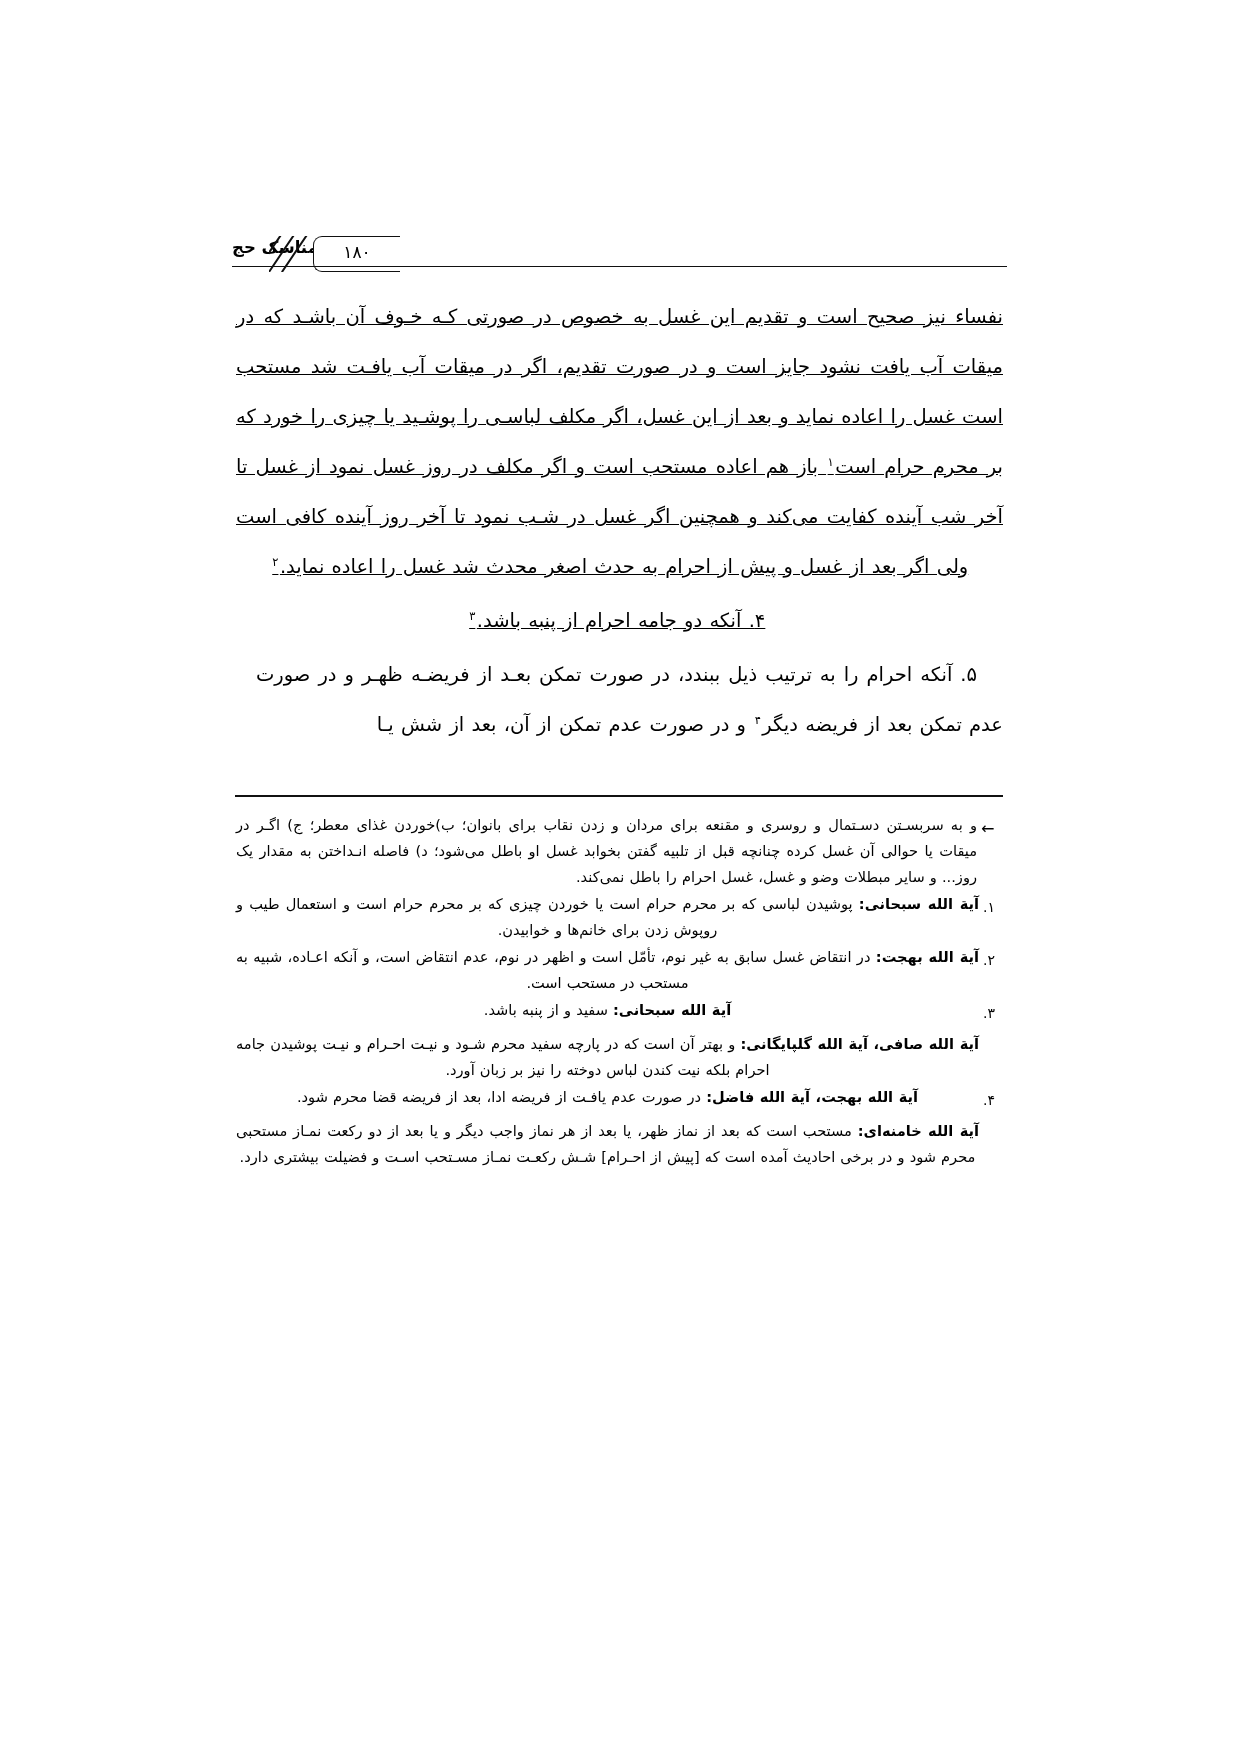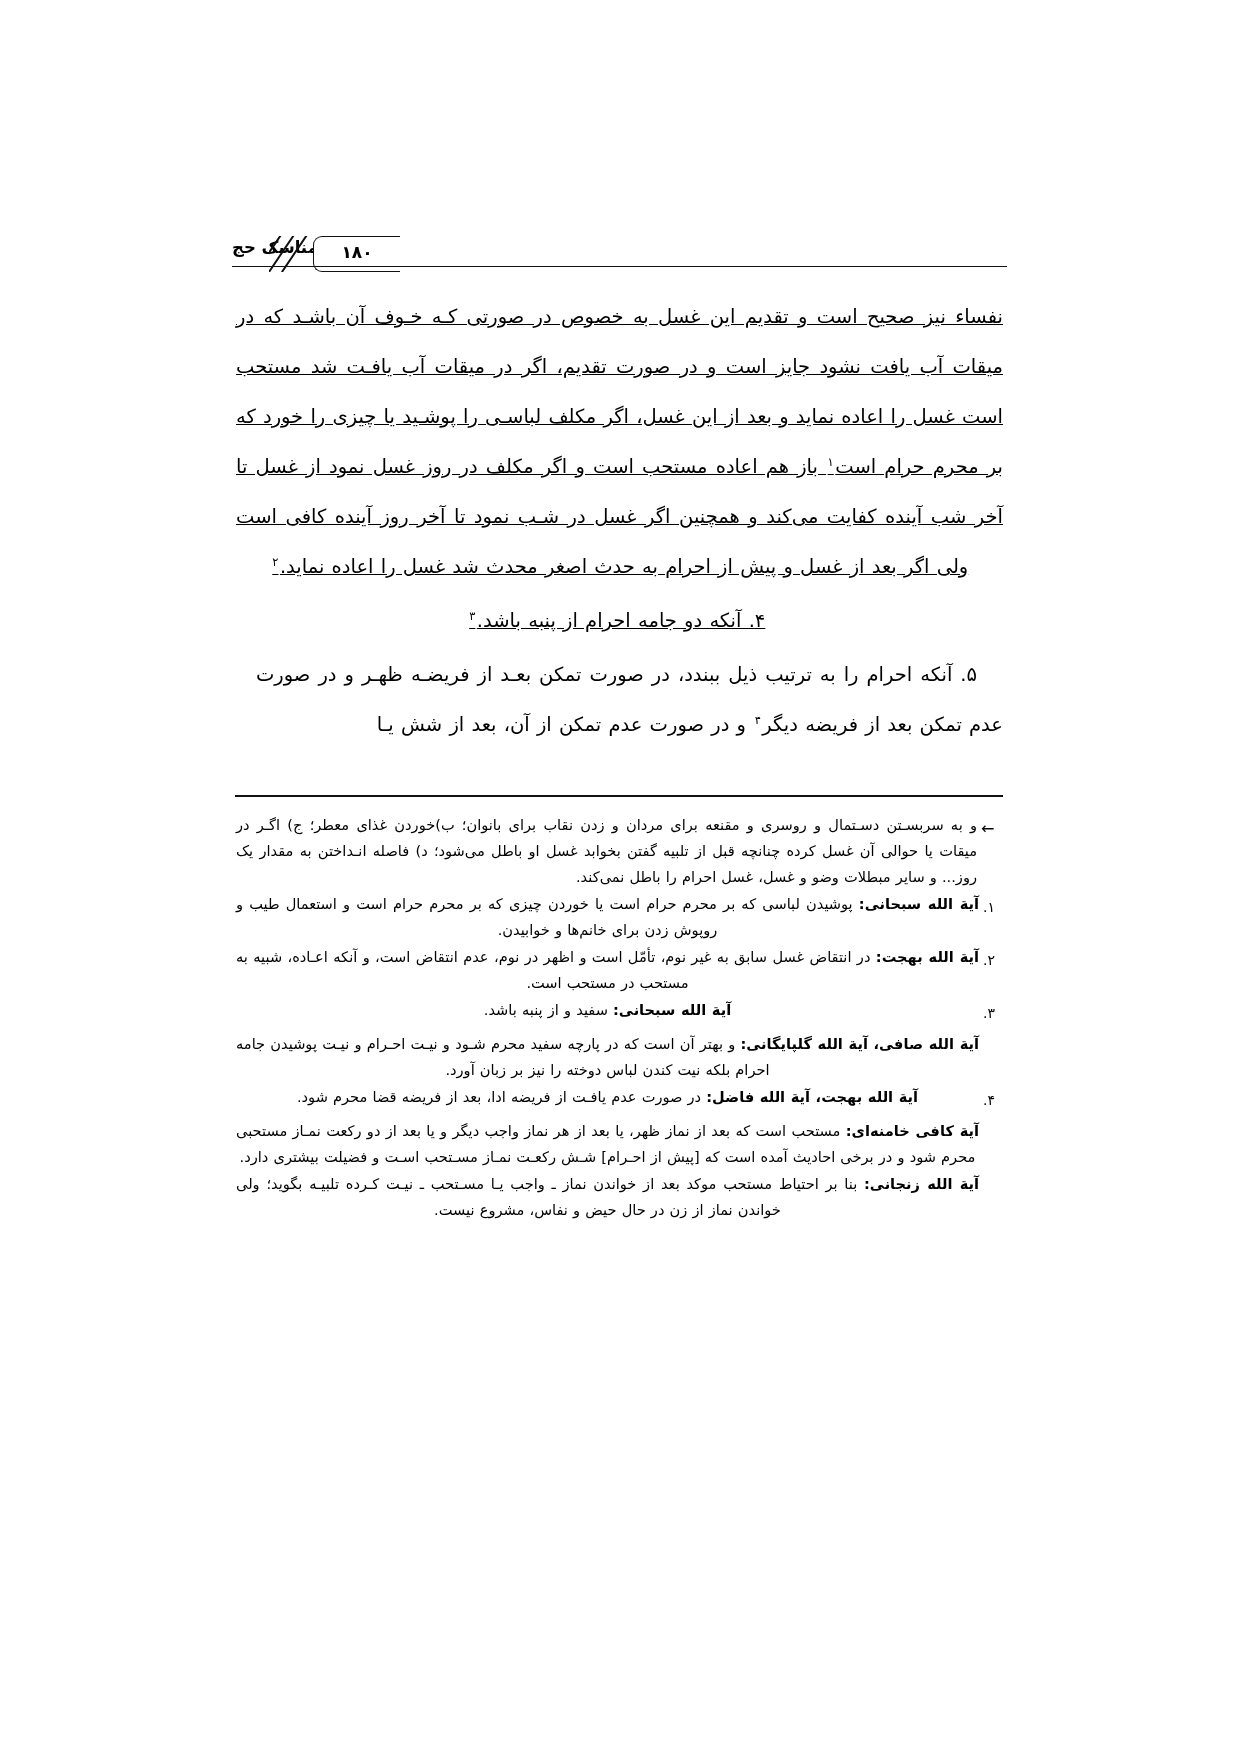--- a/index.html
+++ b/index.html
@@ -95,21 +95,21 @@
     border-right: none;
     border-top-left-radius: 9px;
     border-bottom-left-radius: 9px;
     display: flex;
     align-items: center;
     justify-content: center;
     background: #fff;
   }
   .folio-number {
     font-size: 17px;
-    font-weight: 700;
+    font-weight: 400;
     line-height: 1;
     padding-bottom: 3px;
   }
 
   
   .body-block {
     position: absolute;
     top: 292px;
     right: 236px;
     left: 236px;
@@ -253,23 +253,19 @@
       <div class="fn-text tail-center"><b class="auth">آیة الله صافی، آیة الله گلپایگانی:</b><span> و بهتر آن است که در پارچه سفید محرم شـود و نیـت احـرام و نیـت پوشیدن جامه احرام بلکه نیت کندن لباس دوخته را نیز بر زبان آورد.</span></div>
     </div>
 
     <div class="fn-entry">
       <div class="fn-marker">۴.</div>
       <div class="fn-text tail-center"><b class="auth">آیة الله بهجت، آیة الله فاضل:</b><span> در صورت عدم یافـت از فریضه ادا، بعد از فریضه قضا محرم شود.</span></div>
     </div>
 
     <div class="fn-entry">
       <div class="fn-marker blank"></div>
-      <div class="fn-text tail-center"><b class="auth">آیة کافی خامنه‌ای:</b><span> مستحب است که بعد از نماز ظهر، یا بعد از هر نماز واجب دیگر و یا بعد از دو رکعت نمـاز مستحبی محرم شود و در برخی احادیث آمده است که [پیش از احـرام] شـش رکعـت نمـاز مسـتحب اسـت و فضیلت بیشتری دارد.</span></div>
-    </div>
-
-    <div class="fn-entry">
-      <div class="fn-marker blank"></div>
-      <div class="fn-text tail-center"><b class="auth">آیة الله زنجانی:</b><span> بنا بر احتیاط مستحب موکد بعد از خواندن نماز ـ واجب یـا مسـتحب ـ نیـت کـرده تلبیـه بگوید؛ ولی خواندن نماز از زن در حال حیض و نفاس، مشروع نیست.</span></div>
-    </div>
+      <div class="fn-text tail-center"><b class="auth">آیة الله خامنه‌ای:</b><span> مستحب است که بعد از نماز ظهر، یا بعد از هر نماز واجب دیگر و یا بعد از دو رکعت نمـاز مستحبی محرم شود و در برخی احادیث آمده است که [پیش از احـرام] شـش رکعـت نمـاز مسـتحب اسـت و فضیلت بیشتری دارد.</span></div>
+    </div>
+
 
   </div>
 
 </div>
 
 </body></html>

